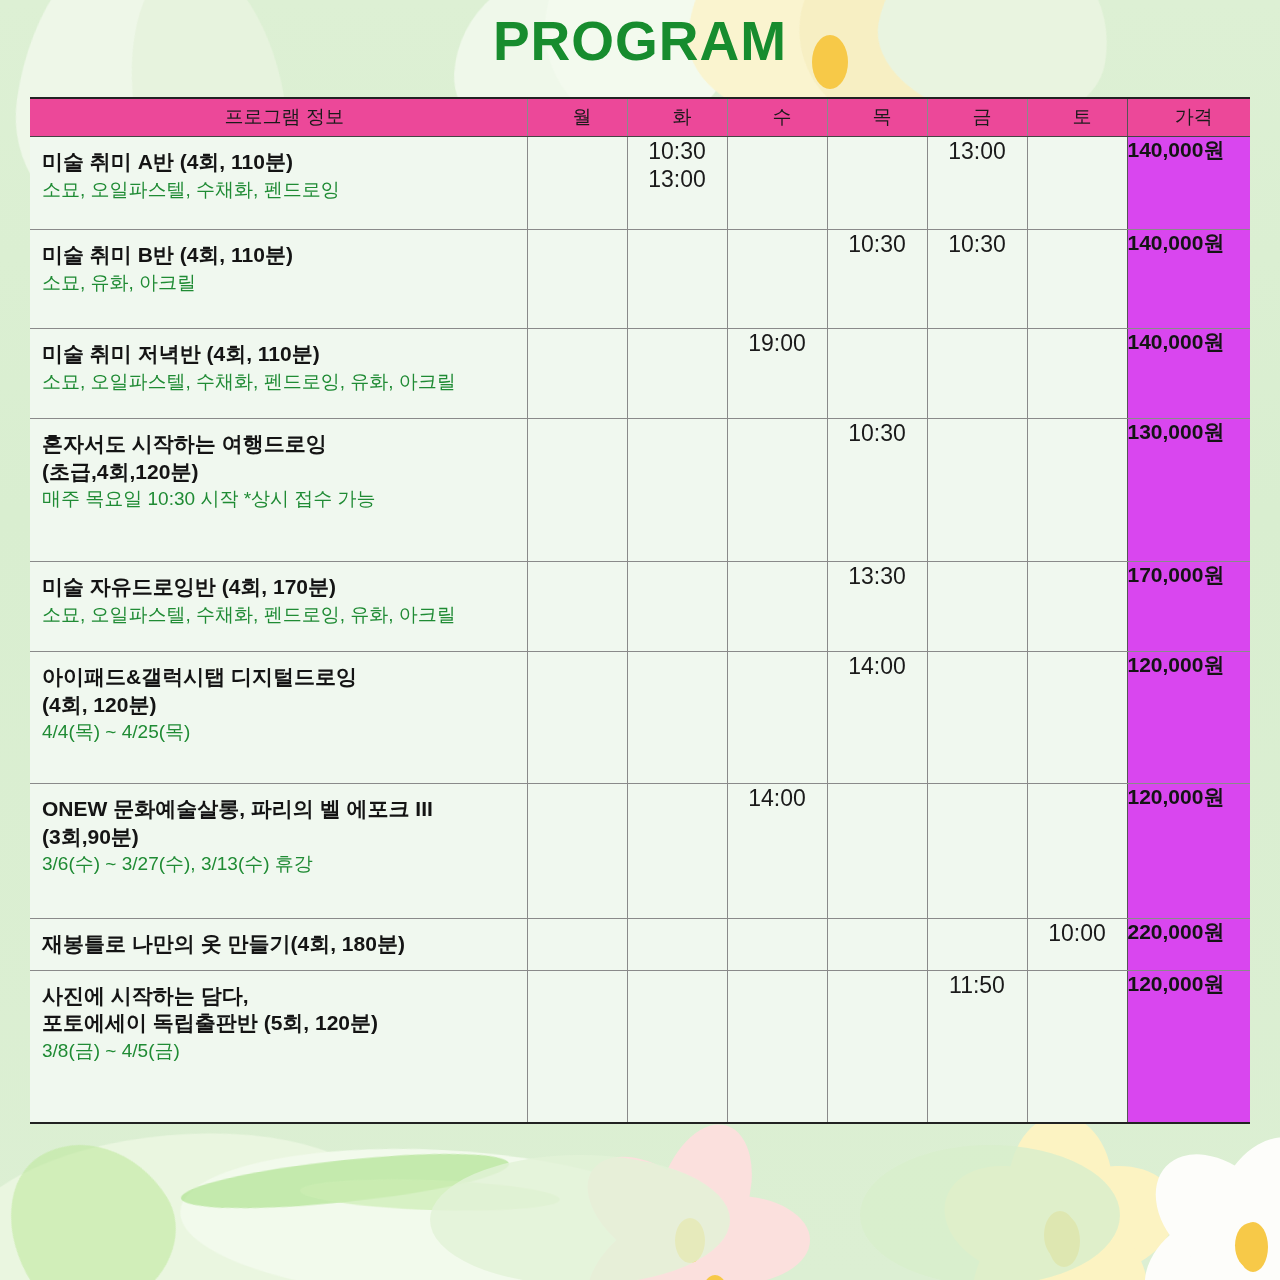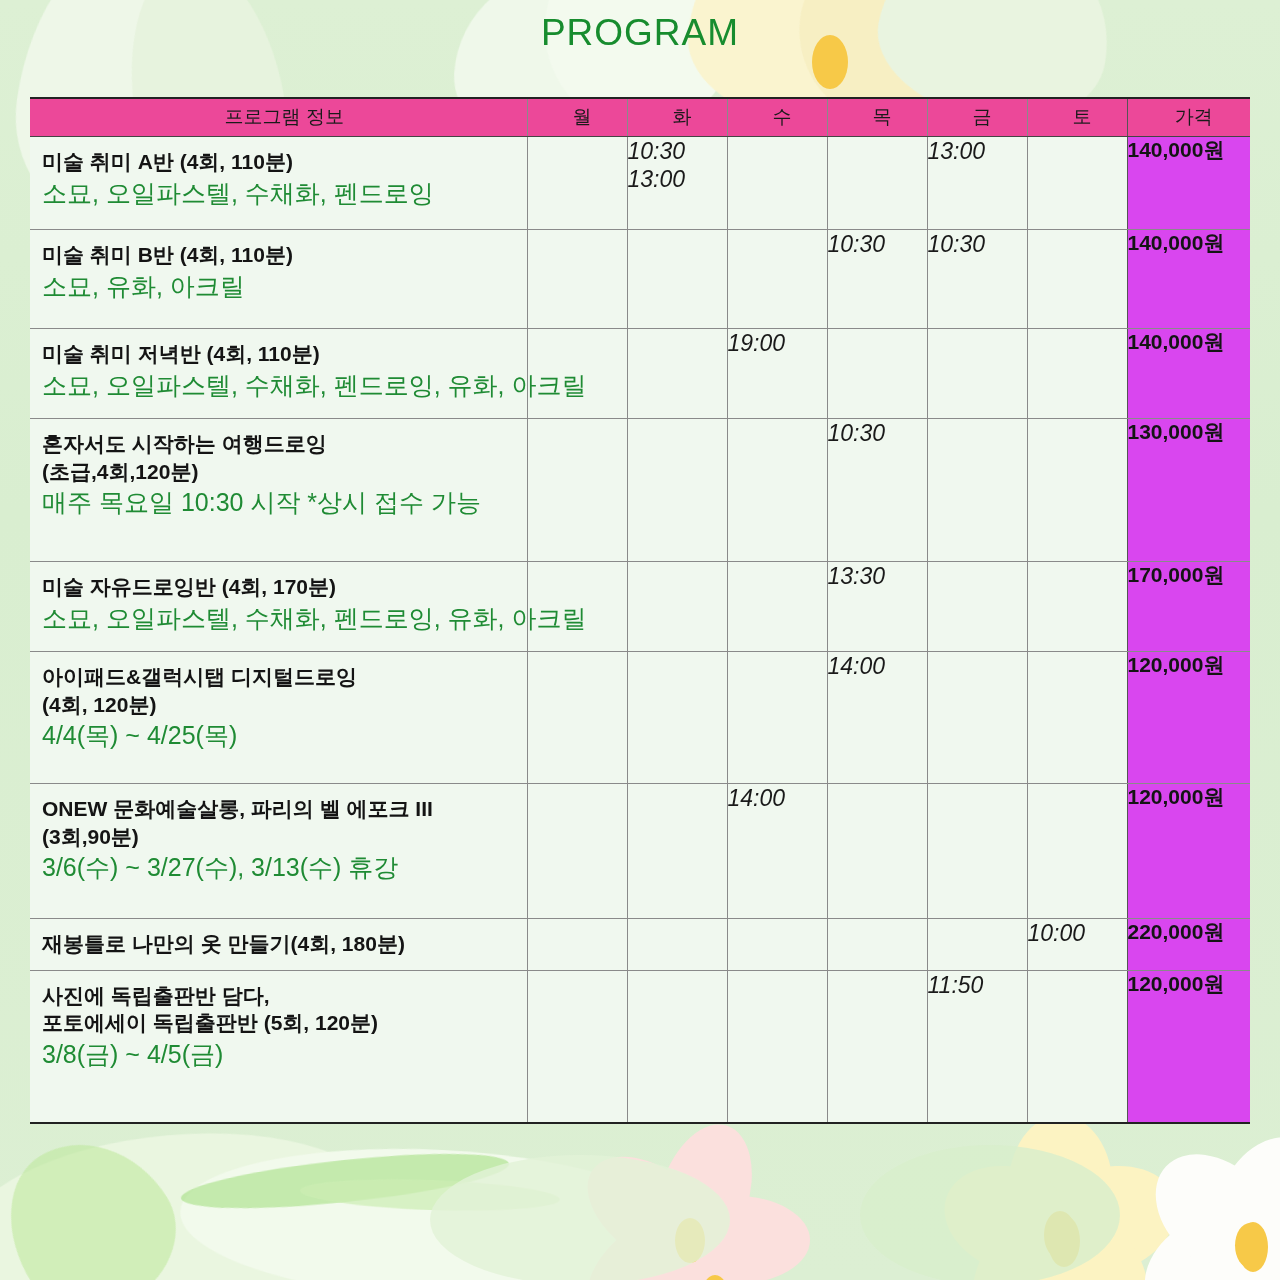--- a/index.html
+++ b/index.html
@@ -45,22 +45,22 @@
   #title-wrap {
     position: absolute;
     top: 14px;
     left: 0;
     width: 1280px;
     text-align: center;
     z-index: 3;
   }
   #program-title {
     font-family: "Liberation Sans", "DejaVu Sans", sans-serif;
-    font-size: 37px;
-    font-weight: normal;
+    font-size: 55px;
+    font-weight: bold;
     letter-spacing: 1px;
     color: #178c2e;
     line-height: 1;
     display: inline-block;
   }
 
   
   #program-table {
     position: absolute;
     left: 30px;
@@ -116,30 +116,30 @@
   
   .info-cell { padding: 11px 8px 12px 12px; }
   .prog-name {
     font-size: 21px;
     font-weight: bold;
     color: #141414;
     line-height: 1.32;
     white-space: nowrap;
   }
   .prog-sub {
-    font-size: 25px;
+    font-size: 19px;
     font-weight: normal;
     color: #1f8b34;
     line-height: 1.34;
     margin-top: 1px;
     white-space: nowrap;
   }
 
   
-  .day-cell { padding: 13px 0 0 0; text-align: left; font-style: italic; }
+  .day-cell { padding: 13px 0 0 0; text-align: center; }
   .time-val {
     display: block;
     font-size: 23px;
     color: #1a1a1a;
     line-height: 1.22;
     font-weight: normal;
   }
 
   
   .price-cell { padding: 13px 8px 0 10px; text-align: left; }
@@ -376,21 +376,21 @@
         <td class="col-day day-cell"></td>
         <td class="col-day day-cell"></td>
         <td class="col-day day-cell">
           <span class="time-val">10:00</span>
         </td>
         <td class="col-price price-cell"><span class="price-val">220,000원</span></td>
       </tr>
       <tr style="height: 153px;">
         <td class="col-info">
           <div class="info-cell">
-            <div class="prog-name">사진에 독립출판반 담다,</div>
+            <div class="prog-name">사진에 시작하는 담다,</div>
             <div class="prog-name">포토에세이 독립출판반 (5회, 120분)</div>
             <div class="prog-sub">3/8(금) ~ 4/5(금)</div>
           </div>
         </td>
         <td class="col-day day-cell"></td>
         <td class="col-day day-cell"></td>
         <td class="col-day day-cell"></td>
         <td class="col-day day-cell"></td>
         <td class="col-day day-cell">
           <span class="time-val">11:50</span>

